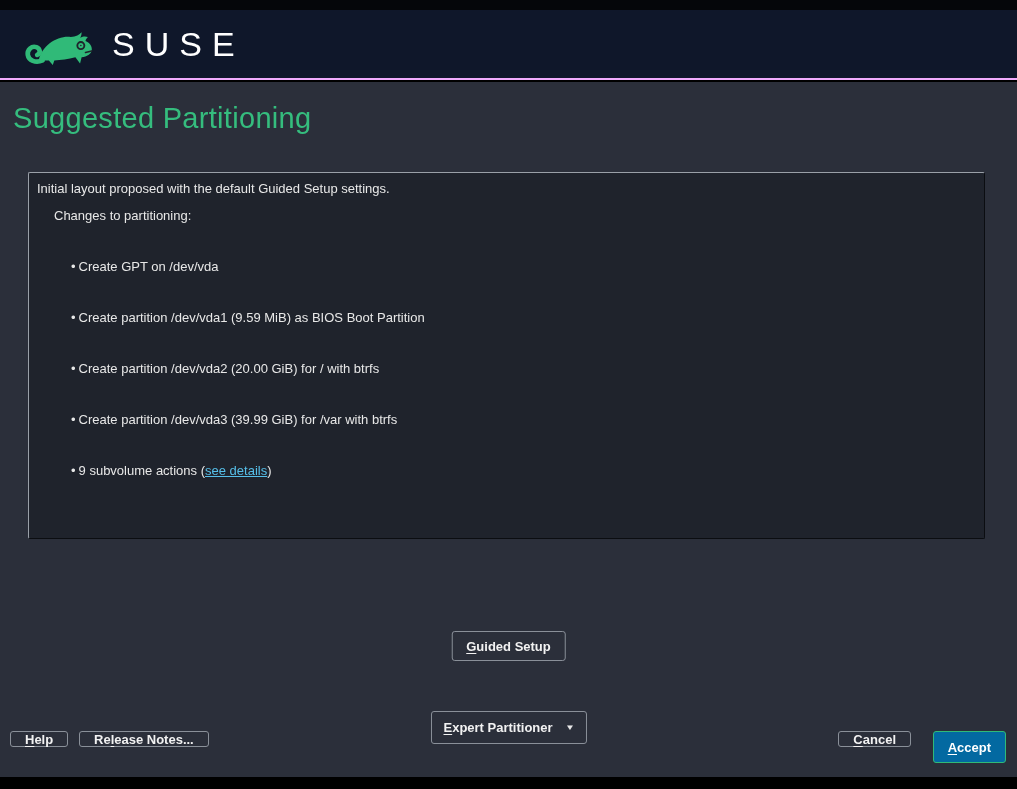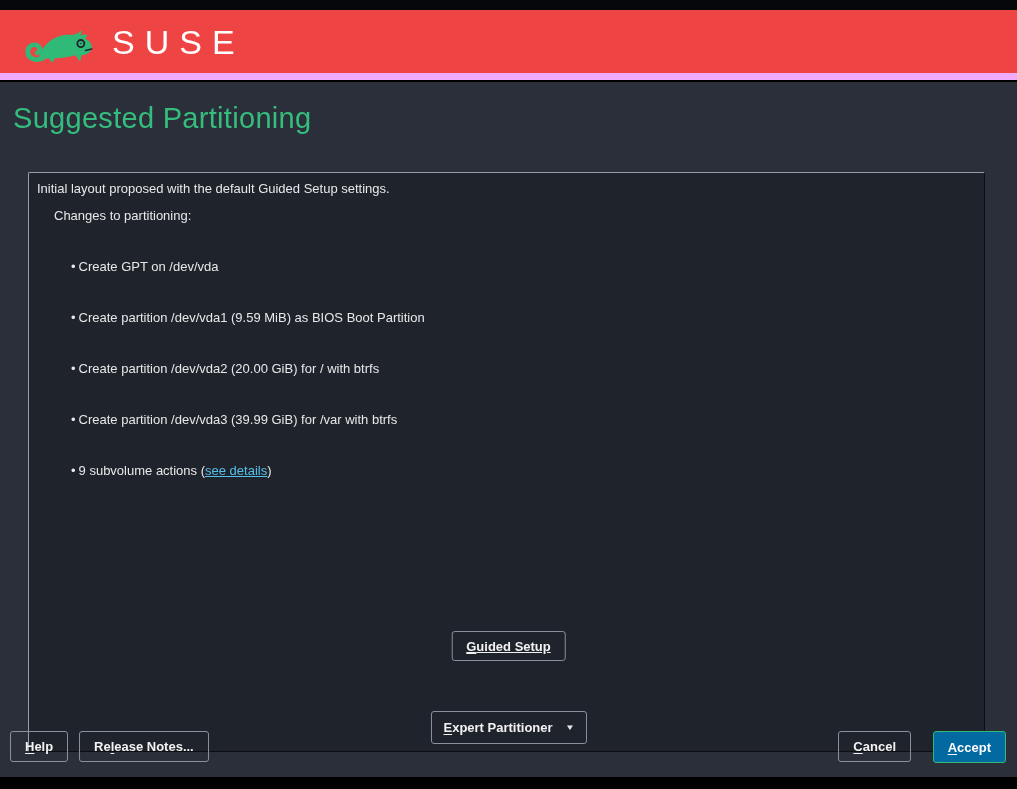--- a/index.html
+++ b/index.html
@@ -16,22 +16,22 @@
 
   .top-strip {
     position: absolute; left: 0; top: 0;
     width: 100%; height: 10px;
     background: #05060a;
   }
 
   .header-bar {
     position: absolute; left: 0; top: 10px;
     width: 100%; height: 70px;
-    background: #ef4444;
-    border-bottom: 7px solid #f0abfc;
+    background: #0f172a;
+    border-bottom: 2px solid #f0abfc;
     display: flex; align-items: center;
     padding-left: 20px;
   }
   .logo-wrap { display: flex; align-items: center; }
   .logo-icon { width: 78px; height: 48px; display: block; }
   .logo-text {
     color: #ffffff;
     font-size: 34px;
     letter-spacing: 10px;
     margin-left: 14px;
@@ -48,21 +48,21 @@
   .page-title {
     position: absolute; left: 13px; top: 20px;
     font-size: 29px;
     font-weight: 500;
     color: #35bd7e;
     letter-spacing: 0.3px;
   }
 
   .proposal-box {
     position: absolute; left: 28px; top: 90px;
-    width: 957px; height: 580px;
+    width: 957px; height: 367px;
     background: #1f232c;
     border: 1px solid #9aa0a8;
     border-right-color: #0b0d11;
     border-bottom-color: #0b0d11;
     border-radius: 2px;
     padding: 8px 8px;
     color: #e8e8e8;
     font-size: 13px;
     line-height: 15px;
     overflow: hidden;
@@ -80,31 +80,31 @@
 
   .btn {
     position: absolute;
     background: transparent;
     border: 1px solid #8a9099;
     border-radius: 3px;
     color: #f2f2f2;
     font-family: "Liberation Sans", sans-serif;
     font-size: 13px;
     font-weight: bold;
-    height: 31px;
+    height: 16px;
     padding: 0 14px;
     cursor: pointer;
     display: inline-flex;
     align-items: center;
     justify-content: center;
     white-space: nowrap;
   }
   .btn .mn { text-decoration: underline; text-underline-offset: 2px; }
 
-  .btn-guided { left: 50%; transform: translateX(-50%); top: 549px; height: 30px; text-decoration: underline; }
+  .btn-guided { left: 50%; transform: translateX(-50%); top: 549px; height: 30px; }
   .btn-expert { left: 50%; transform: translateX(-50%); top: 587px; height: 33px; padding: 0 12px; margin-top: 42px; }
   .dropdown-arrow { font-size: 8px; margin-left: 13px; color: #e8e8e8; transform: scaleX(1.25); }
 
   .btn-help    { left: 10px; top: 649px; }
   .btn-release { left: 79px; top: 649px; }
   .btn-cancel  { right: 106px; top: 649px; }
   .btn-accept  {
     right: 11px; top: 649px; height: 32px;
     background: #0369a1;
     border-color: #30ba78;

